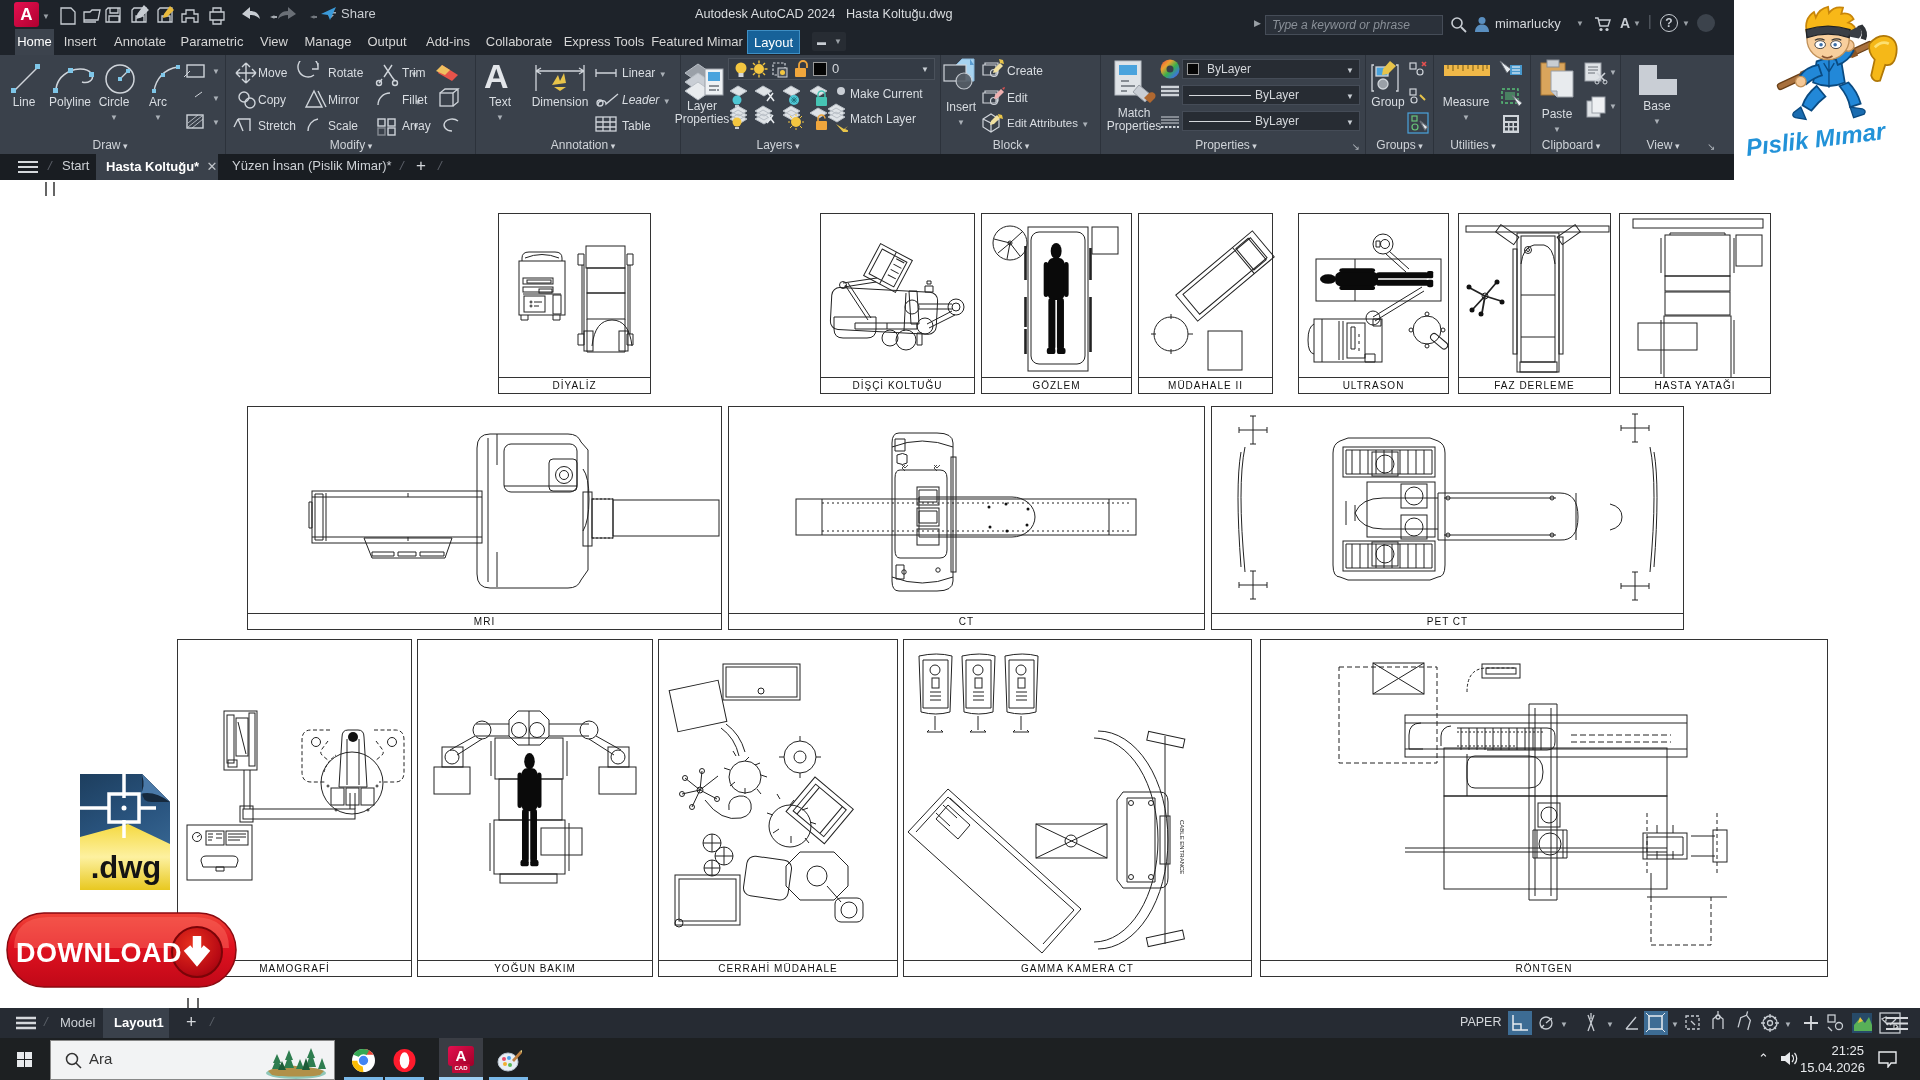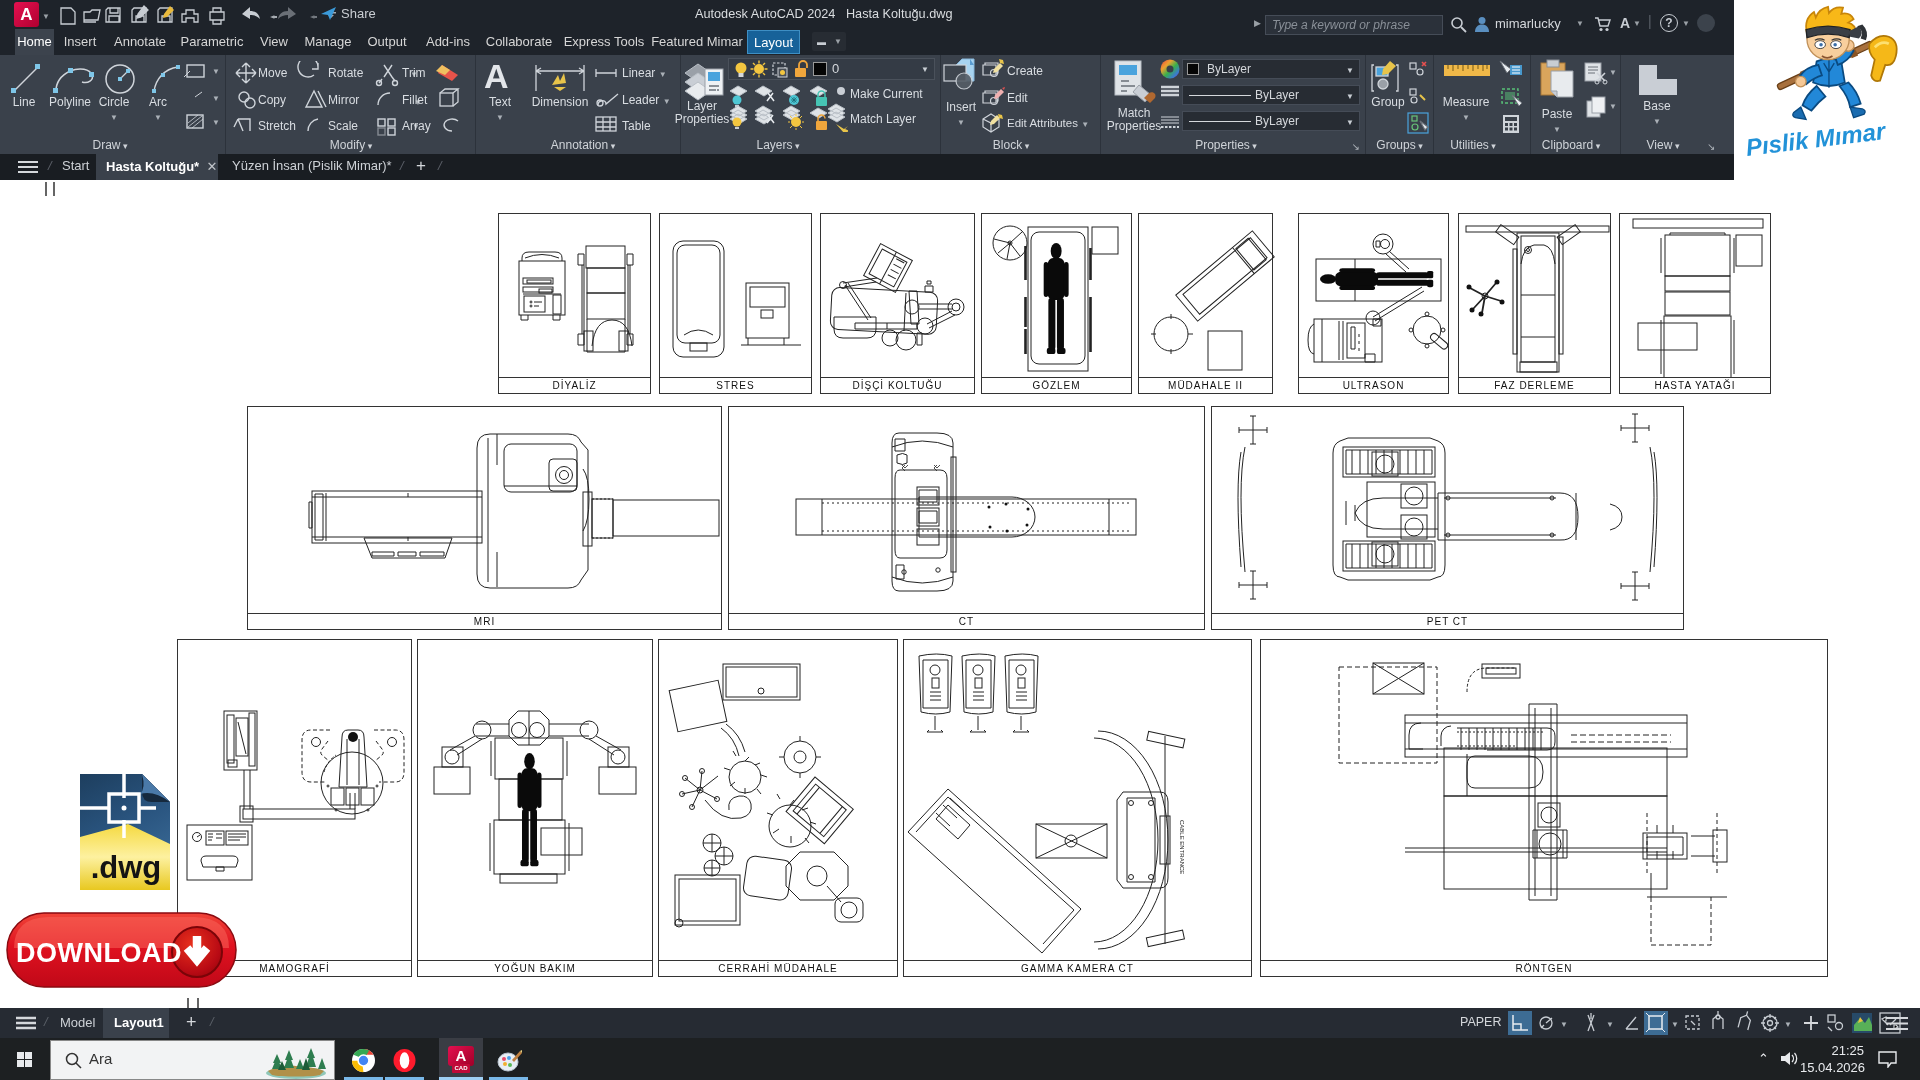--- a/index.html
+++ b/index.html
@@ -213,21 +213,21 @@
     <svg style="position:absolute;left:118px;top:6px" width="84" height="72" viewBox="0 0 84 72">
       <g stroke="#cfd4da" stroke-width="1.3" fill="none">
         <path d="M2,12 h20 M2,8 v8 M22,8 v8"></path>
         <path d="M4,44 c0,-5 8,-6 8,-1 l12,-10"></path>
             <circle cx="6" cy="42" r="3"></circle>
         <rect x="2" y="56" width="20" height="14"></rect>
             <path d="M2,61 h20 M2,66 h20 M9,56 v14 M16,56 v14"></path>
       </g>
     </svg>
     <div class="rsmall" style="left:146px;top:11px;">Linear <span style="font-size:8px;color:#aab0b7">▼</span></div>
-    <div class="rsmall" style="left:146px;top:38px;">Leader <span style="font-size:8px;color:#aab0b7">▼</span></div>
+    <div class="rsmall" style="left:146px;top:38px;font-style:italic;">Leader <span style="font-size:8px;color:#aab0b7">▼</span></div>
     <div class="rsmall" style="left:146px;top:64px;">Table</div>
     <div class="rlabel" style="left:52px;right:auto;width:110px;">Annotation</div>
    </div>
 
    <div class="rpanel" style="width:260px">
     <svg style="position:absolute;left:2px;top:2px" width="42" height="44" viewBox="0 0 42 44">
       <g stroke="#b9bfc6" stroke-width="1">
         <path d="M2,16 l13,-9 13,9 -13,9 z" fill="#9aa0a8"></path>
             <path d="M2,25 l13,-9 13,9 -13,9 z" fill="#c9ced5"></path>
             <path d="M2,34 l13,-9 13,9 -13,9 z" fill="#e8ebee"></path>
@@ -507,35 +507,20 @@
          <rect x="88" y="79" width="38" height="26"></rect>
          <path d="M88,105 v33 h38 v-33"></path>
          <path d="M93,132 q3,-26 20,-26 t20,26"></path>
          <rect x="85" y="117" width="9" height="20"></rect>
             <rect x="120" y="117" width="9" height="20"></rect>
          <path d="M79,40 h6 v11 h-6 z M79,120 h6 v11 h-6 z M128,40 h6 v11 h-6 z M128,120 h6 v11 h-6 z"></path>
          <path d="M83,51 v69 M85,51 v69 M129,51 v69 M131,51 v69"></path>
        </g>
      </svg>
      <div class="cadlabel">DİYALİZ</div>
-   </div>
-   <div class="cadp" style="left:659px;top:33px;width:153px;height:181px;">
-     <svg width="151" height="163" viewBox="0 0 151 163">
-       <g class="ln">
-         <rect x="13" y="27" width="51" height="116" rx="10"></rect>
-         <rect x="17" y="31" width="43" height="98" rx="8"></rect>
-         <path d="M24,121 q14,-10 29,0"></path>
-            <rect x="30" y="129" width="17" height="8"></rect>
-         <rect x="86" y="69" width="43" height="55"></rect>
-            <rect x="90" y="73" width="35" height="20"></rect>
-         <path d="M81,131 h60 M88,124 v7 M124,124 v7"></path>
-            <rect x="101" y="96" width="12" height="8"></rect>
-       </g>
-     </svg>
-     <div class="cadlabel">STRES</div>
    </div>
    <div class="cadp" style="left:820px;top:33px;width:155px;height:181px;">
      <svg width="153" height="163" viewBox="0 0 153 163">
        <g class="ln">
          <g transform="rotate(28 67 54)">
               <rect x="49" y="36" width="36" height="36"></rect>
               <path d="M53,40 h28 v28 h-28 z M67,36 v36 M70,42 h9 M70,48 h9 M70,54 h9 M70,60 h9"></path>
             </g>
          <path d="M55,68 L23,73 M56,64 L22,69"></path>
             <circle cx="22" cy="71" r="3.5"></circle>

